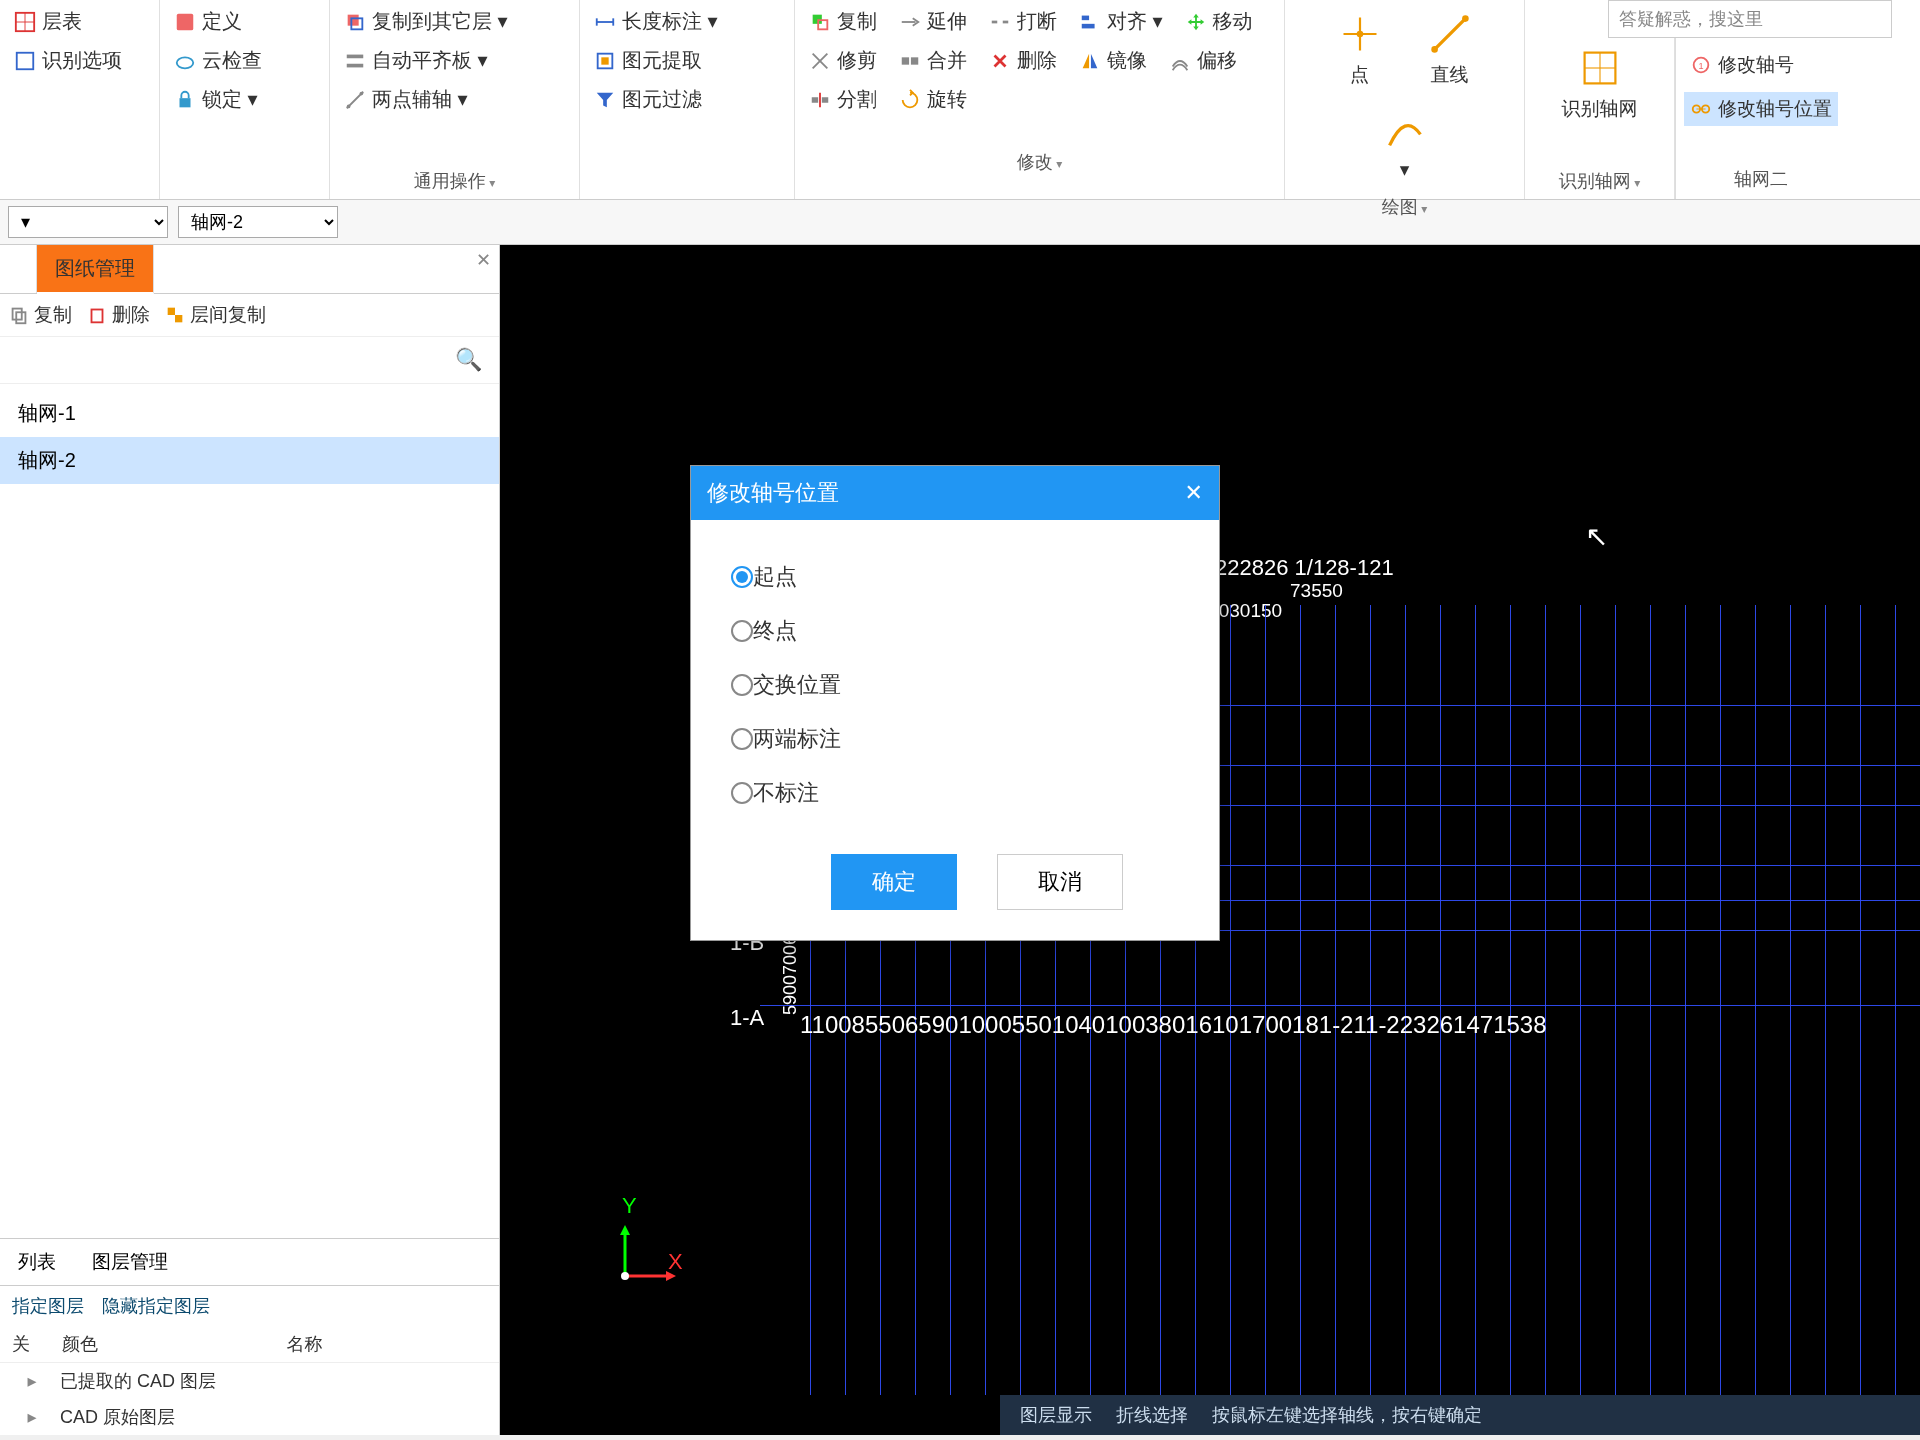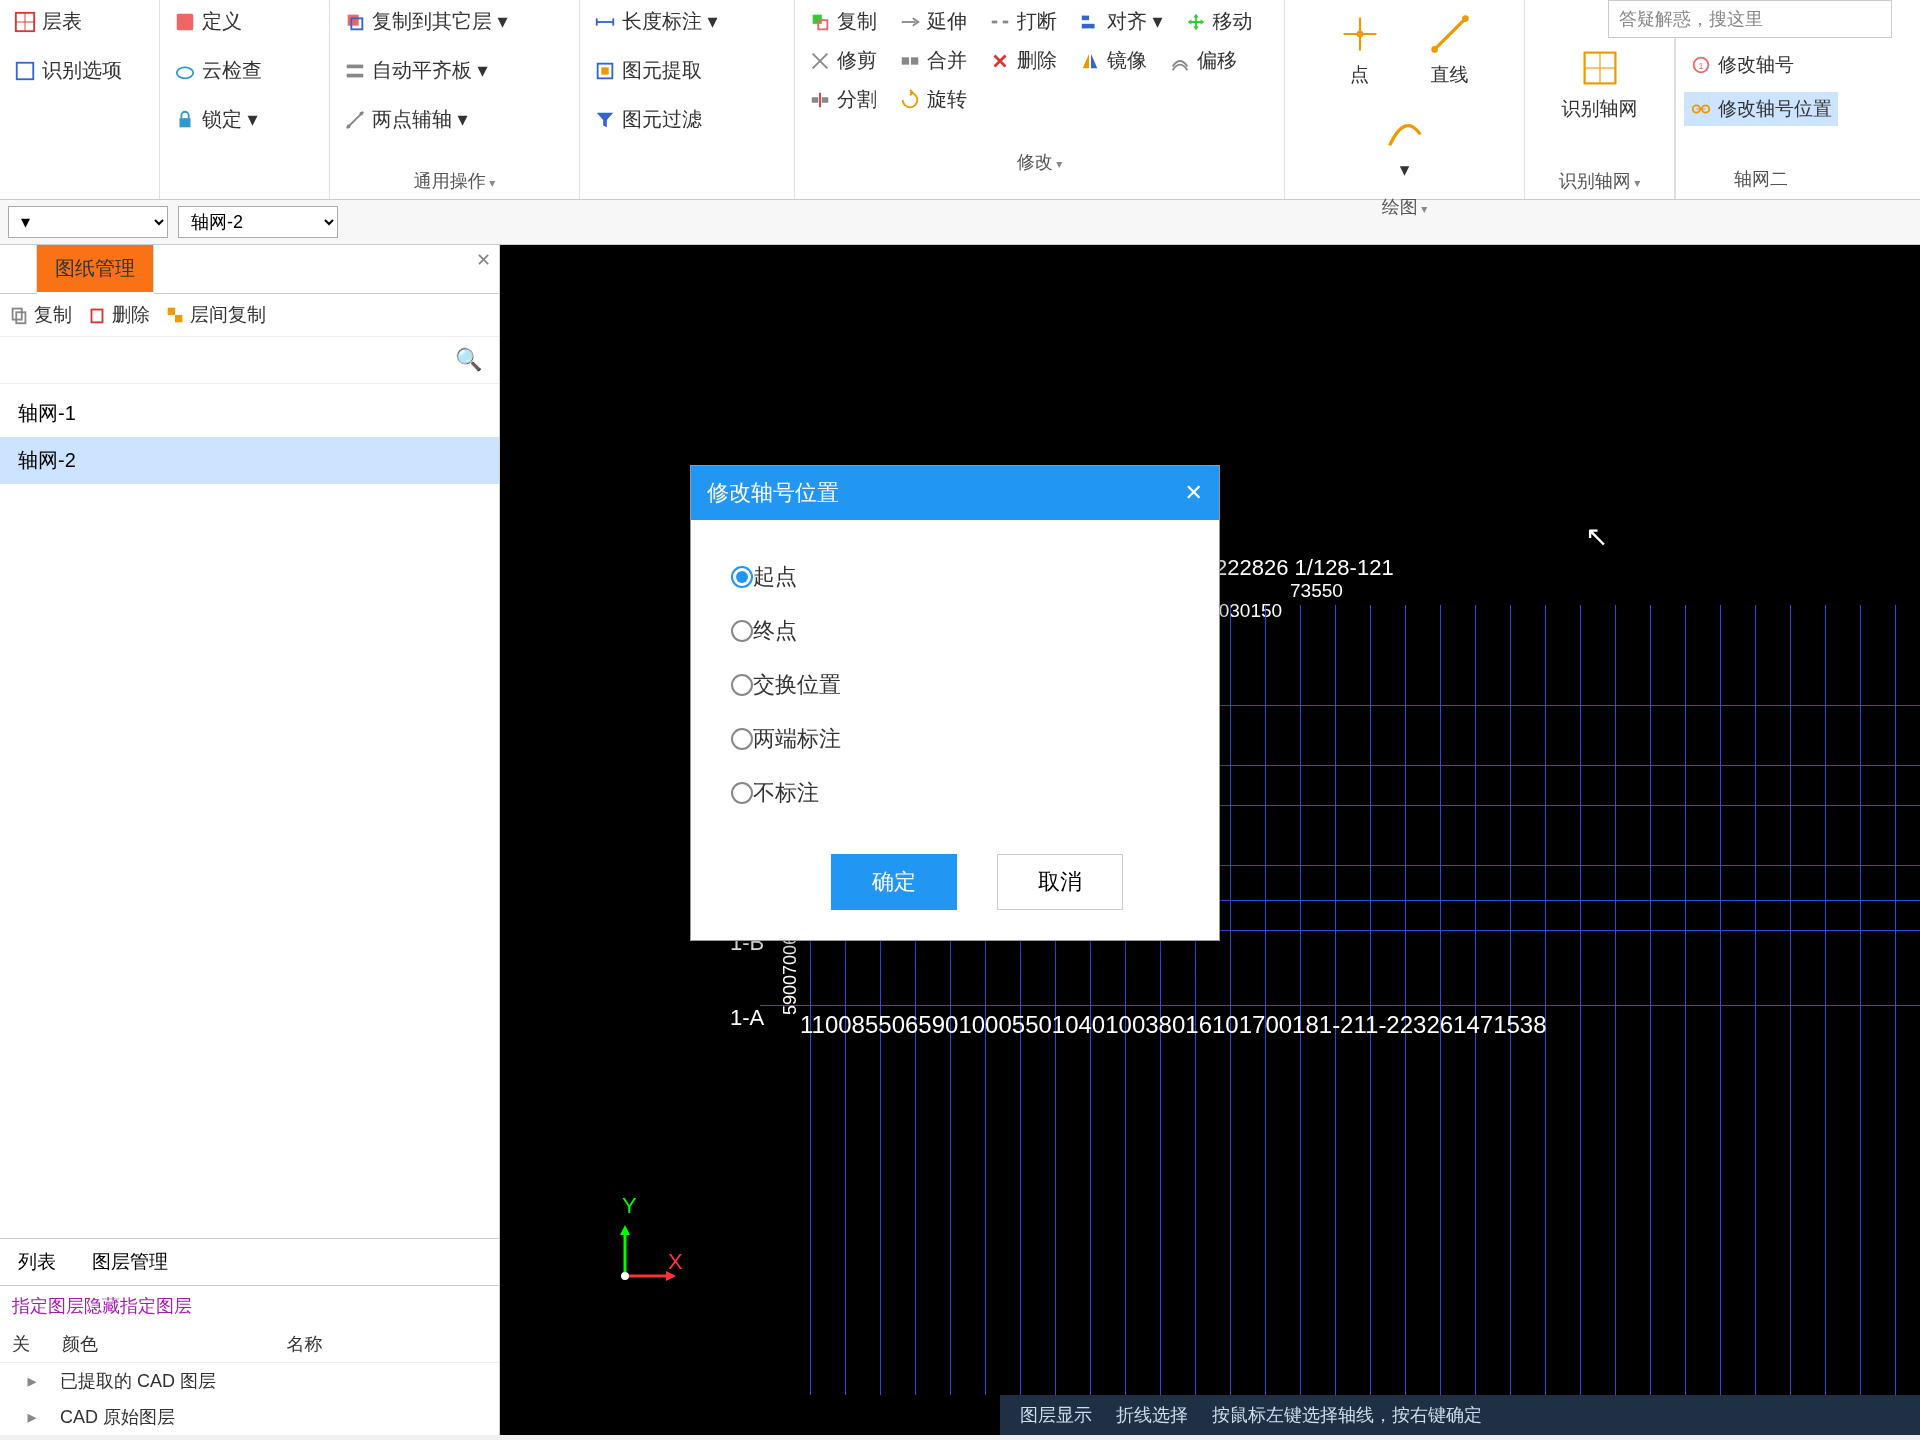--- a/index.html
+++ b/index.html
@@ -8,21 +8,21 @@
 
 .ribbon { background: #fff; border-bottom: 1px solid #ccc; display: flex; height: 200px; }
 .ribbon-group { border-right: 1px solid #e0e0e0; padding: 4px 12px; display: flex; flex-direction: column; }
 .ribbon-items { display: flex; flex-wrap: wrap; gap: 4px 18px; flex: 1; align-content: flex-start; }
 .ribbon-item { display: flex; align-items: center; gap: 6px; font-size: 20px; color: #333; padding: 4px 2px; cursor: pointer; white-space: nowrap; }
 .ribbon-label { text-align: center; font-size: 18px; color: #555; padding: 6px 0 2px 0; }
 .ribbon-label::after { content: " ▾"; font-size: 12px; color: #888; }
 .icon-sq { width: 22px; height: 22px; display: inline-block; }
 .ribbon-big { display: flex; flex-direction: column; align-items: center; justify-content: center; padding: 8px 14px; cursor: pointer; font-size: 19px; color: #333; }
 .ribbon-big .icon-big { width: 44px; height: 44px; margin-bottom: 6px; }
-.ribbon-col { display: flex; flex-direction: column; gap: 14px; }
+.ribbon-col { display: flex; flex-direction: column; gap: 4px; }
 
 
 .sub-bar { background: #f7f7f7; border-bottom: 1px solid #ccc; padding: 6px 8px; display: flex; gap: 10px; }
 .sub-bar select { font-size: 18px; padding: 4px 8px; border: 1px solid #aaa; background: #fff; min-width: 160px; }
 
 
 .main { display: flex; height: calc(100% - 250px); }
 .side { width: 500px; background: #fff; border-right: 1px solid #ccc; display: flex; flex-direction: column; position: relative; }
 .side-tabs { display: flex; border-bottom: 1px solid #ccc; }
 .side-tab { padding: 10px 18px; font-size: 20px; color: #333; cursor: pointer; border-right: 1px solid #ddd; }
@@ -34,21 +34,21 @@
 .side-list { flex: 1; padding: 6px 0; }
 .side-list-item { padding: 10px 18px; font-size: 20px; cursor: pointer; }
 .side-list-item.sel { background: #cce4ff; }
 
 .side-close { position: absolute; right: 8px; top: 4px; color: #888; font-size: 18px; cursor: pointer; }
 
 
 .layer-panel { border-top: 1px solid #ccc; }
 .layer-tabs { display: flex; border-bottom: 1px solid #ccc; }
 .layer-tab { padding: 10px 18px; font-size: 19px; }
-.layer-sub { padding: 8px 12px; font-size: 18px; color: #a21caf; display: flex; }
+.layer-sub { padding: 8px 12px; font-size: 18px; color: #0c4a6e; display: flex; gap: 18px; }
 .layer-head { display: flex; padding: 6px 12px; font-size: 18px; color: #333; border-bottom: 1px solid #eee; }
 .layer-head span:nth-child(1){ width:50px;} .layer-head span:nth-child(2){ width:60px;} .layer-head span:nth-child(3){ flex:1; text-align:center;}
 .layer-row { display: flex; padding: 6px 12px; font-size: 18px; color: #333; align-items:center; gap:8px; }
 .layer-row .tri { color:#888; width:40px; text-align:center;}
 .layer-row .nm { flex:1; }
 
 
 .canvas { flex: 1; background: #000; position: relative; overflow: hidden; }
 .grid-area { position: absolute; left: 260px; top: 360px; right: 0; bottom: 40px; }
 .grid-line-v { position: absolute; top: 0; bottom: 0; width: 1px; background: rgba(50,80,255,0.9); }

